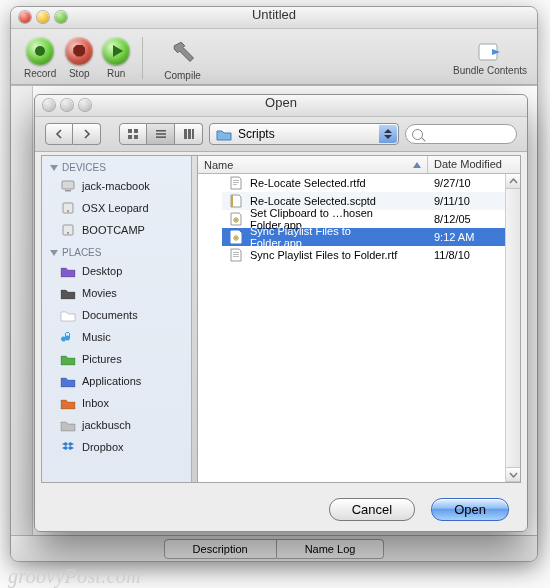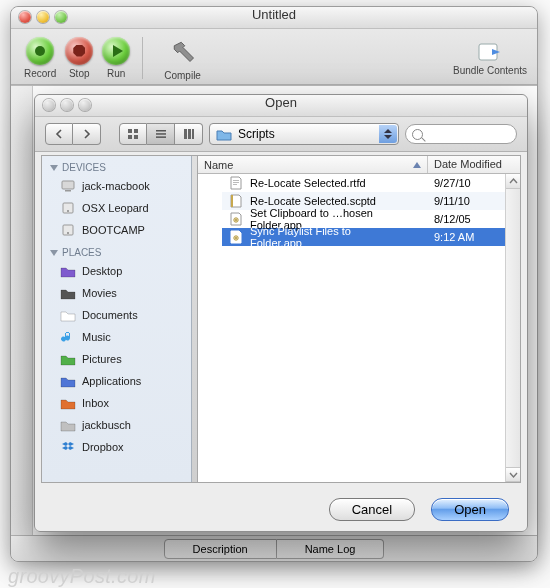--- a/index.html
+++ b/index.html
@@ -37,21 +37,21 @@
 
   .mainarea { position:absolute; inset:78px 0 26px 0; background:#fff; border-top:1px solid #bbb; }
   .leftedge { position:absolute; left:0; top:0; bottom:0; width:22px; background:linear-gradient(#f0f0f0,#e6e6e6); border-right:1px solid #ccc;}
 
   .bottombar { position:absolute; left:0; right:0; bottom:0; height:26px; background:linear-gradient(#f2f2f2,#dedede); border-top:1px solid #b6b6b6; display:flex; align-items:center; justify-content:center; border-radius:0 0 8px 8px;}
   .segbtn { display:flex; font-size:11px; }
   .segbtn span { padding:3px 28px; background:linear-gradient(#ffffff,#e6e6e6); border:1px solid #9f9f9f; }
   .segbtn span:first-child { border-radius:4px 0 0 4px; }
   .segbtn span:last-child { border-left:0; border-radius:0 4px 4px 0; }
 
-  .watermark { position:absolute; left:8px; bottom:0px; font-size:20px; font-style:italic; color:#d0d0d0; font-family: Liberation Sans, sans-serif; letter-spacing:.3px; }
+  .watermark { position:absolute; left:8px; bottom:0px; font-size:20px; font-style:italic; color:#d0d0d0; font-family: Liberation Serif, serif; letter-spacing:.3px; }
 
   
   .sheet { position:absolute; left:34px; top:94px; width:494px; height:438px; background:linear-gradient(#ededed,#ededed);
     border:1px solid #8f8f8f; border-radius:6px; box-shadow: 0 18px 40px rgba(0,0,0,.5); }
   .sheet .titlebar { border-radius:6px 6px 0 0; }
   .sh-tb { padding:6px 10px; display:flex; align-items:center; gap:6px; background:linear-gradient(#e6e6e6,#d7d7d7); border-bottom:1px solid #b1b1b1; }
   .navseg, .viewseg { display:flex; }
   .sqbtn { width:28px; height:22px; background:linear-gradient(#fefefe,#d8d8d8); border:1px solid #8f8f8f; display:flex; align-items:center; justify-content:center; }
   .sqbtn:first-child{border-radius:4px 0 0 4px;}
   .sqbtn:not(:first-child){border-left:0;}
@@ -382,20 +382,32 @@
             <div class="c1">
               <span class="fic"><svg viewBox="0 0 16 16">
                   <path d="M3 2 h8 l2 2 v10 H3 z" fill="#fff" stroke="#fff"></path>
                   <circle cx="8" cy="9" r="2.2" fill="none" stroke="#bda451"></circle>
                   <path d="M8 6.8v4.4M5.8 9h4.4M6.4 7.4l3.2 3.2M9.6 7.4l-3.2 3.2" stroke="#bda451" stroke-width="0.8"></path>
                 </svg></span>
               <span>Sync Playlist Files to Folder.app</span>
             </div>
             <div class="c2"><span>9:12 AM</span></div>
           </div>
+          <div class="row">
+            <div class="c1">
+              <span class="fic"><svg viewBox="0 0 16 16">
+                  <path d="M3 2 h8 l2 2 v10 H3 z" fill="#fff" stroke="#9a9a9a"></path>
+                  <rect x="5" y="5" width="6" height="1" fill="#bbb"></rect>
+                  <rect x="5" y="7" width="6" height="1" fill="#bbb"></rect>
+                  <rect x="5" y="9" width="6" height="1" fill="#bbb"></rect>
+                </svg></span>
+              <span>Sync Playlist Files to Folder.rtf</span>
+            </div>
+            <div class="c2"><span>11/8/10</span></div>
+          </div>
         </div>
       <div class="scrollbar">
         <div class="sbup">
           <svg width="9" height="9" viewBox="0 0 9 9">
               <path d="M1 6 L4.5 2 L8 6" fill="none" stroke="#777" stroke-width="1.4"></path>
             </svg>
         </div>
         <div class="sbdown">
           <svg width="9" height="9" viewBox="0 0 9 9">
               <path d="M1 3 L4.5 7 L8 3" fill="none" stroke="#777" stroke-width="1.4"></path>

